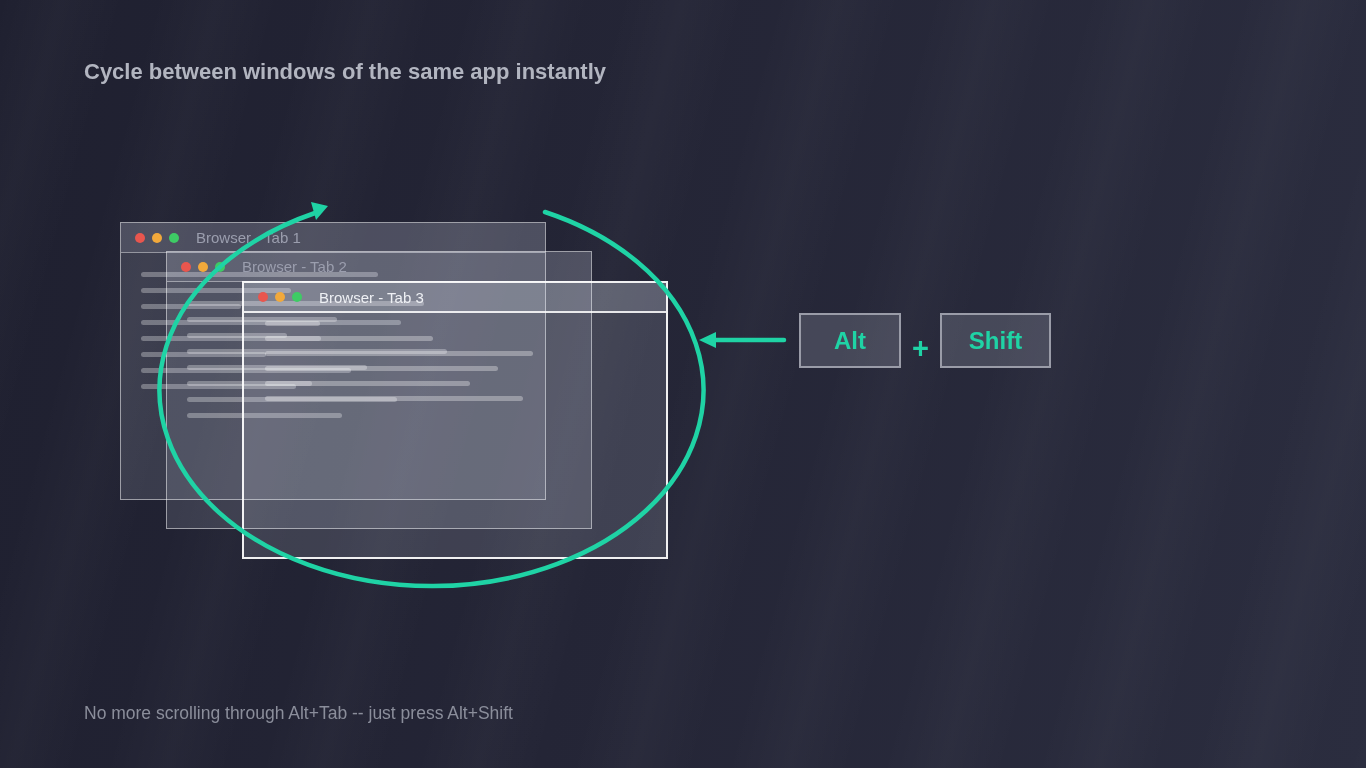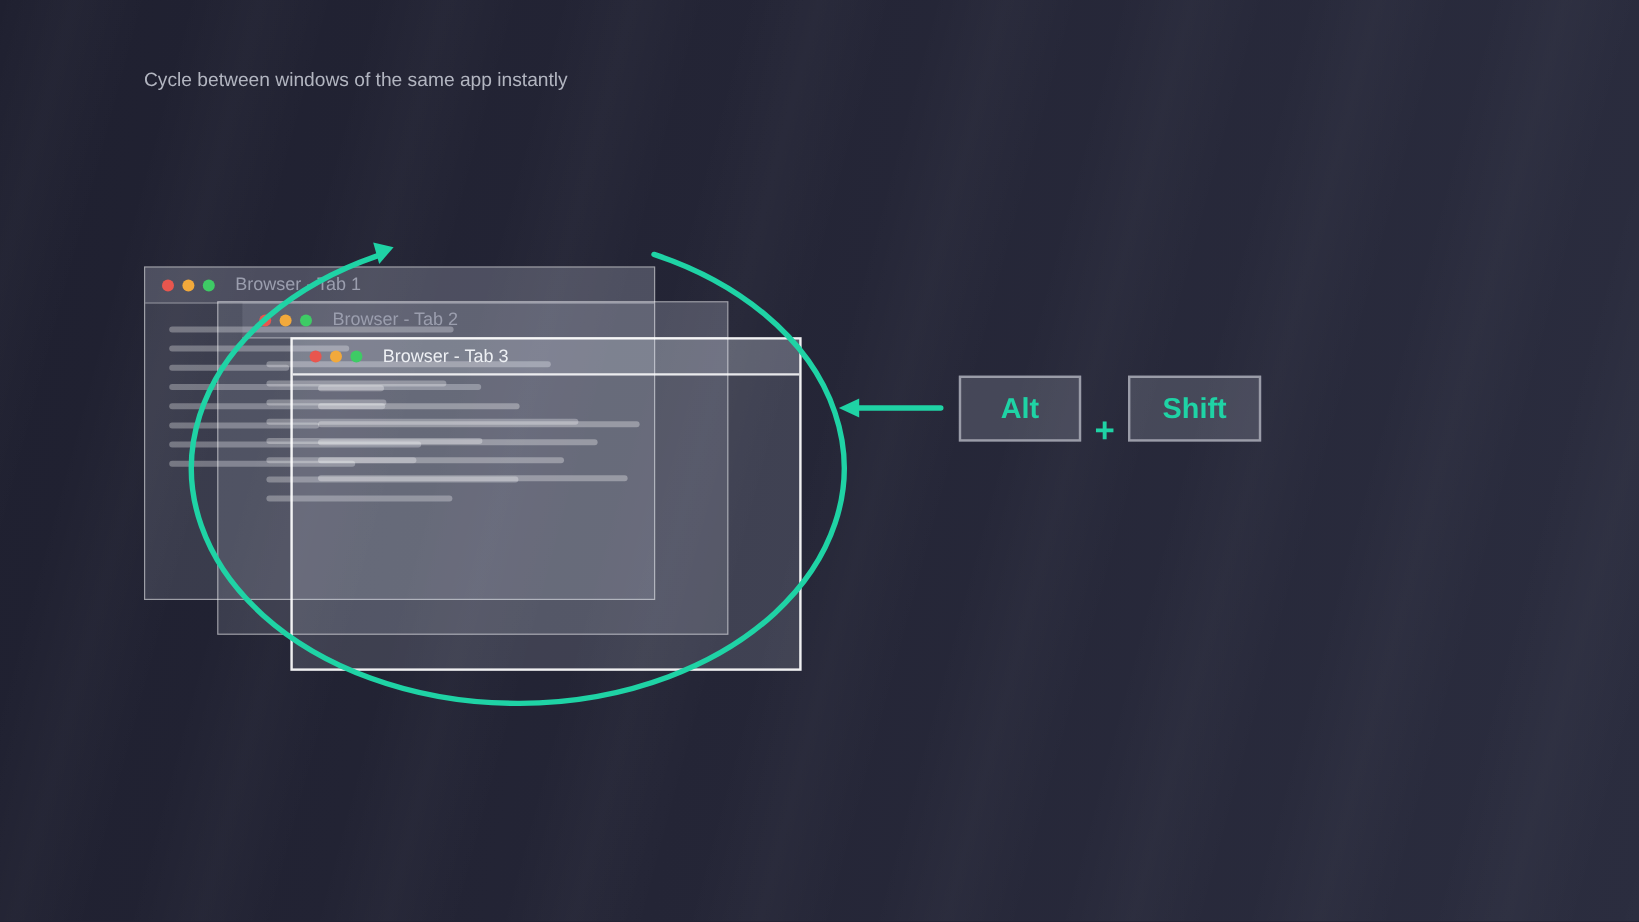--- a/index.html
+++ b/index.html
@@ -43,34 +43,33 @@
   .hero h1{
     color:var(--title-text);
     font-size:49px;
     font-weight:700;
     letter-spacing:-1px;
     line-height:1.1;
   }
   .hero p{
     margin-top:9px;
     color:var(--subtitle-text);
-    font-size:16px;
-    font-weight:400;
-    margin-left:36px;
+    font-size:22px;
+    font-weight:700;
   }
 
   
   .window{
     position:absolute;
     width:426px;height:278px;
     background:rgba(235,240,255,0.13);
     border:1.5px solid rgba(255,255,255,0.5);
   }
   .win-0{left:120px;top:222px;}
-  .win-1{left:181px;top:251px;padding-left:20px;}
+  .win-1{left:166px;top:251px;}
   .win-2{left:242px;top:281px;}
   .window.active{
     background:rgba(235,240,255,0.14);
     border:2px solid rgba(255,255,255,0.92);
   }
   .titlebar{
     height:30px;
     display:flex;align-items:center;
     padding-left:14px;
     background:rgba(235,240,255,0.10);
@@ -104,21 +103,21 @@
   .win-2 .skel{margin-bottom:10px;background:rgba(255,255,255,0.32);}
 
   
   svg.annot{position:absolute;left:0;top:0;pointer-events:none;}
   .accent-stroke{stroke:var(--accent);stroke-width:4.5;fill:none;stroke-linecap:round;}
   .accent-fill{fill:var(--accent);stroke:none;}
 
   
   .keys{
     position:absolute;left:799px;top:313px;
-    display:flex;align-items:flex-end;
+    display:flex;align-items:center;
   }
   .key{
     height:55px;
     display:flex;align-items:center;justify-content:center;
     background:rgba(235,240,255,0.16);
     border:2px solid #9a9ca8;
     color:var(--accent);
     font-size:24px;font-weight:700;
   }
   .key-alt{width:102px;}
@@ -208,14 +207,15 @@
     <line class="accent-stroke" x1="784" y1="340" x2="714" y2="340"></line>
     <polygon class="accent-fill" points="699,340 716,332 716,348"></polygon>
   </svg>
 
   <div class="keys">
     <div class="key key-alt">Alt</div>
     <div class="plus">+</div>
     <div class="key key-shift">Shift</div>
   </div>
 
+  <p class="footer-note">No more scrolling through Alt+Tab -- just press Alt+Shift</p>
 
 </div>
 
 </body></html>

